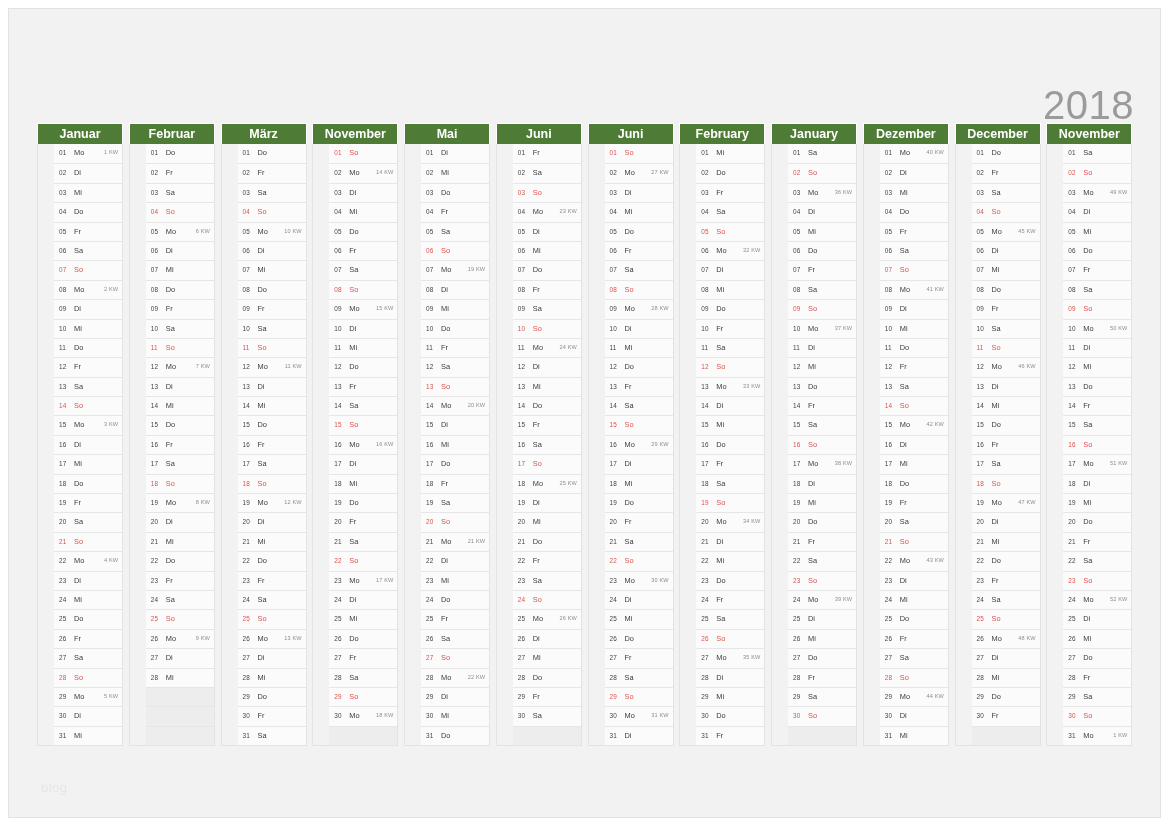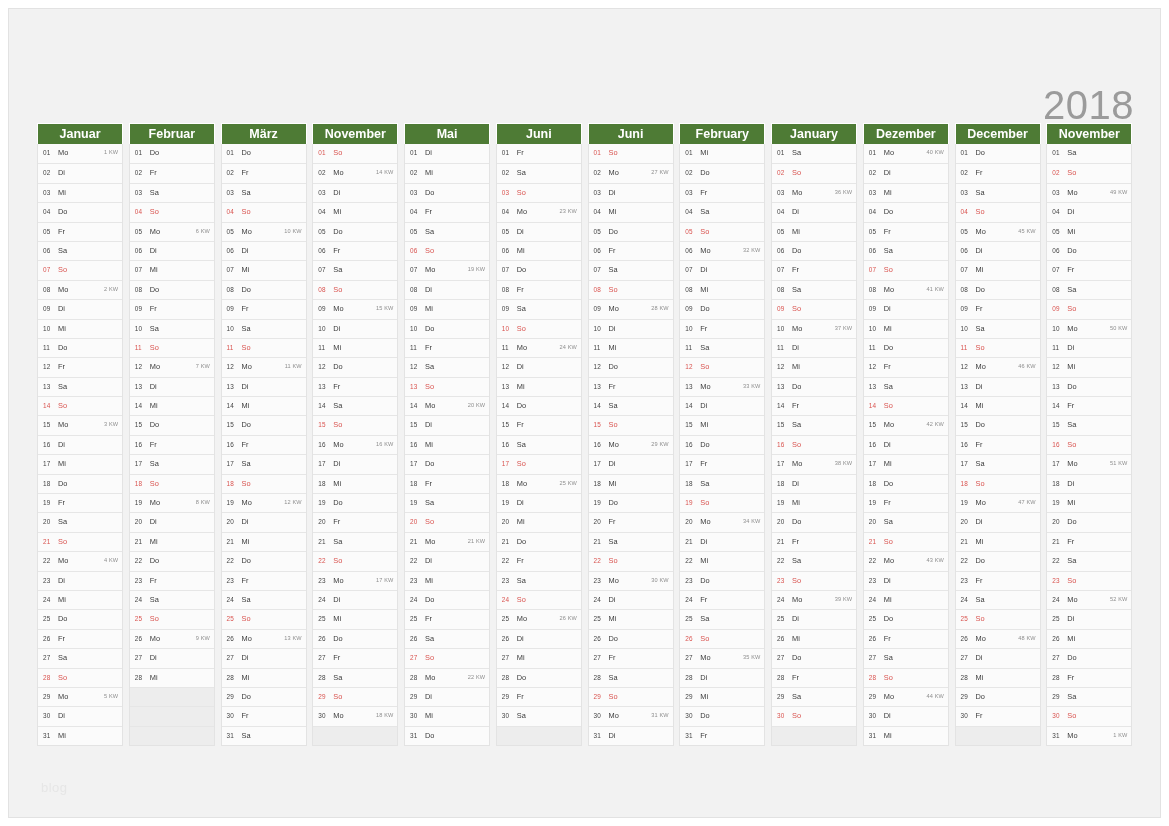--- a/index.html
+++ b/index.html
@@ -64,20 +64,21 @@
     box-sizing: border-box;
     overflow: hidden;
     white-space: nowrap;
   }
 
   .days {
     border-left: 1px solid #e3e3e3;
     border-right: 1px solid #e3e3e3;
     border-bottom: 1px solid #e3e3e3;
     box-sizing: border-box;
+    padding-left: 16px;
   }
 
   .day-row {
     height: 19.4px;
     border-top: 1px solid #e6e6e6;
     box-sizing: border-box;
     position: relative;
     background: #fbfbfb;
     overflow: hidden;
   }

